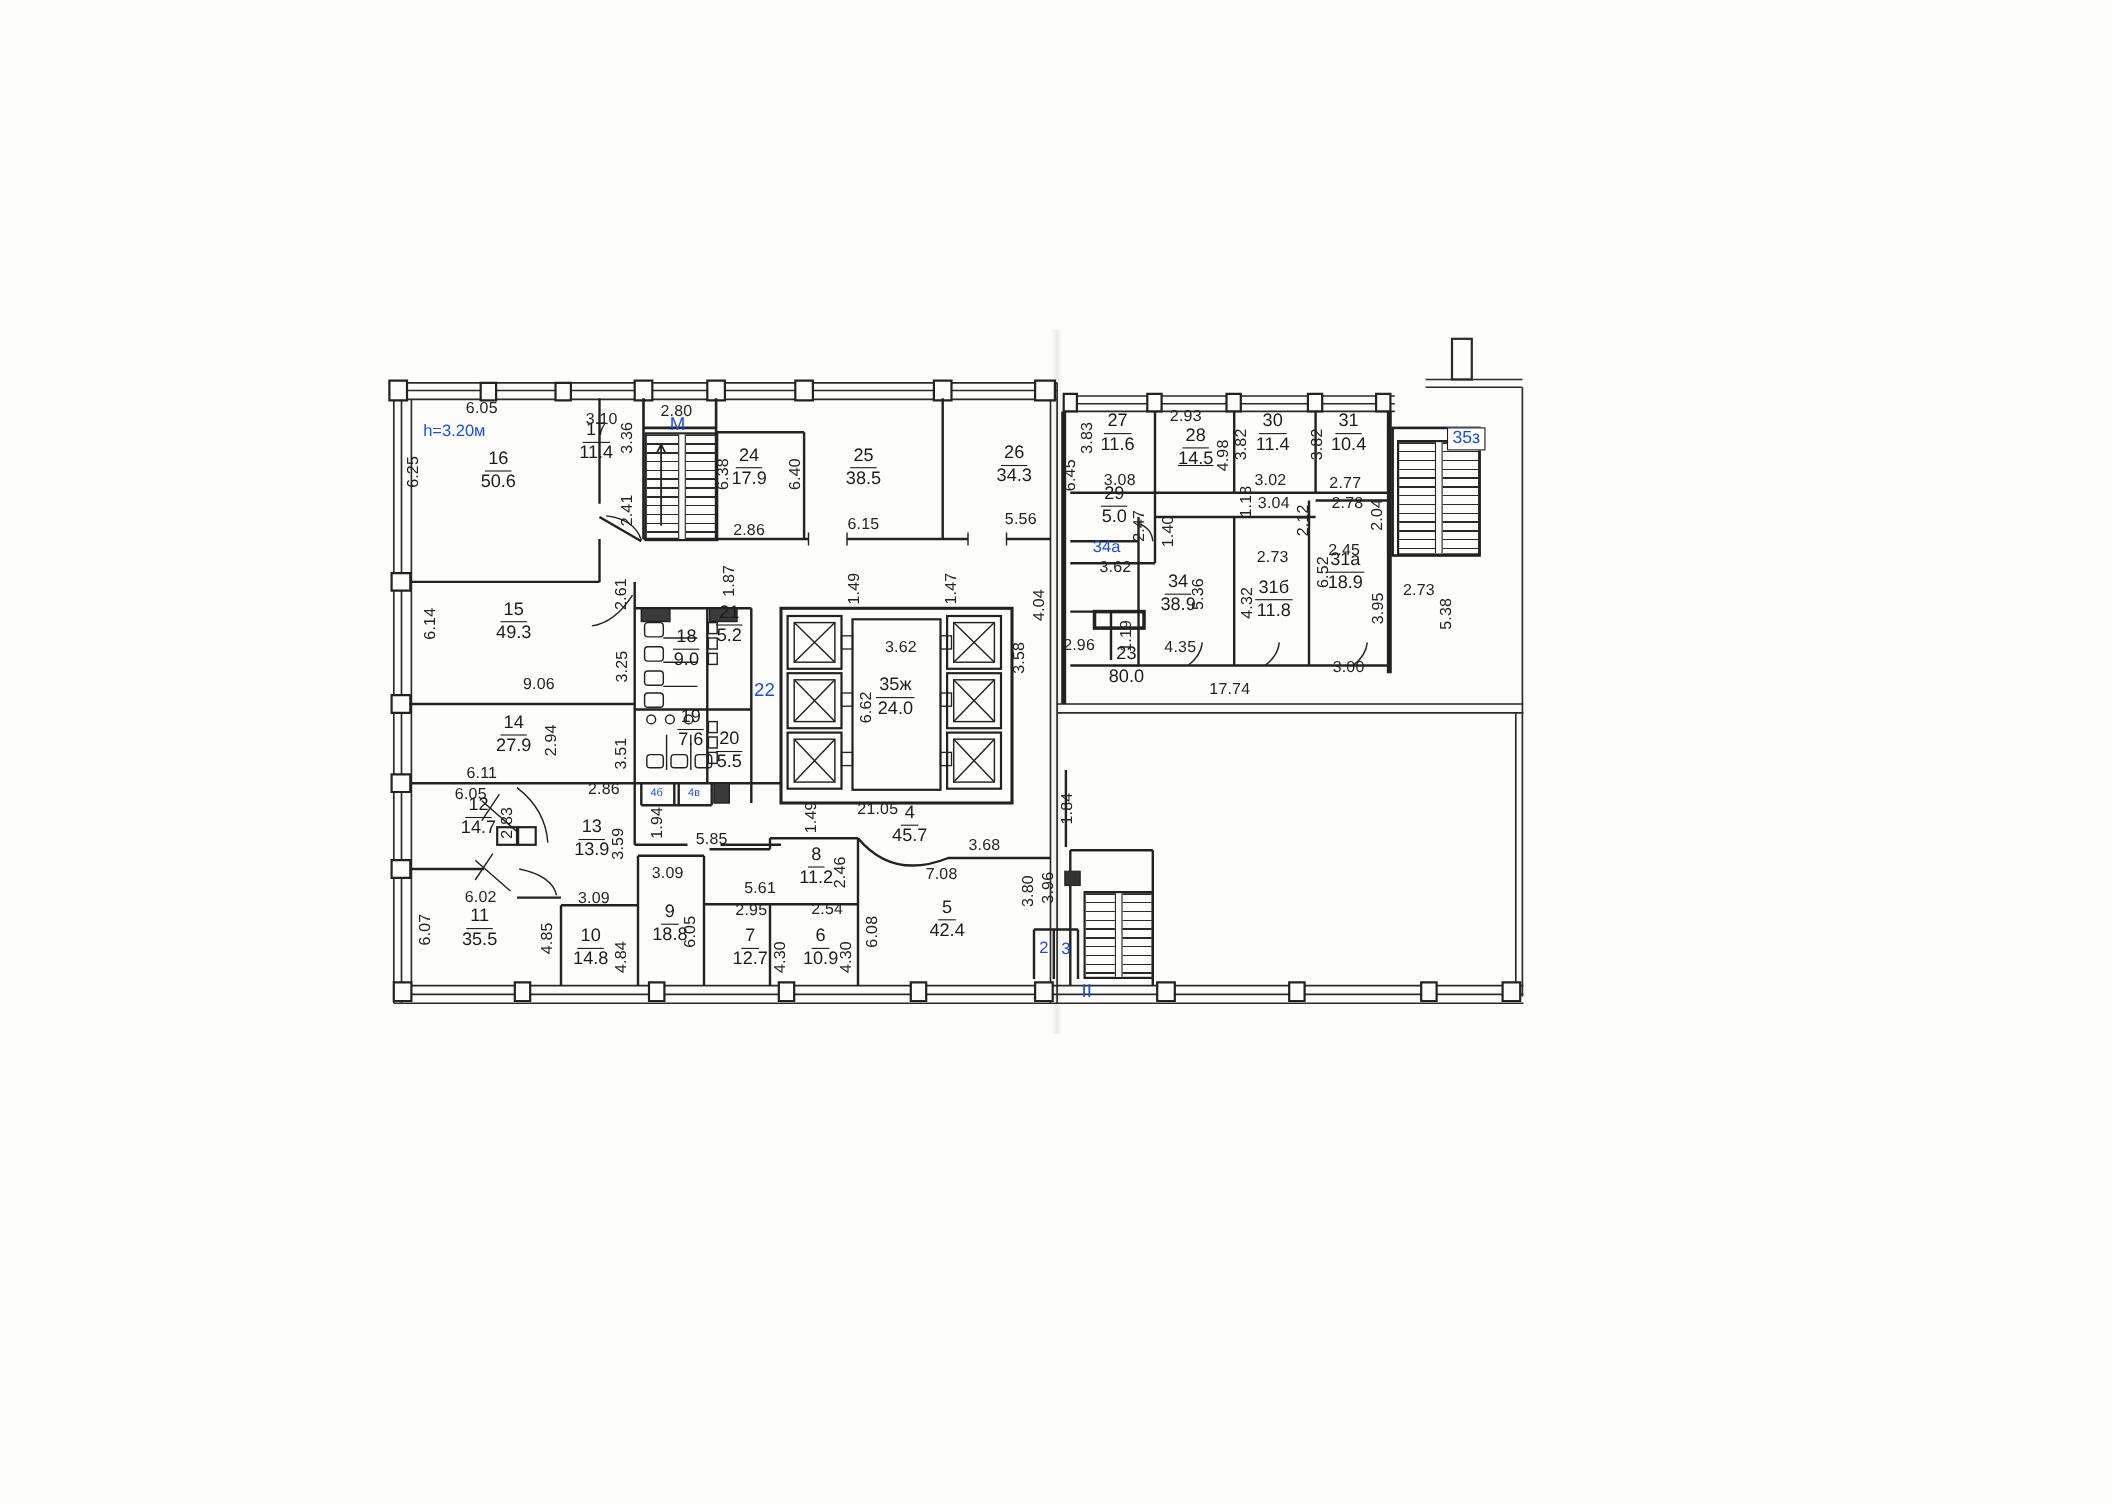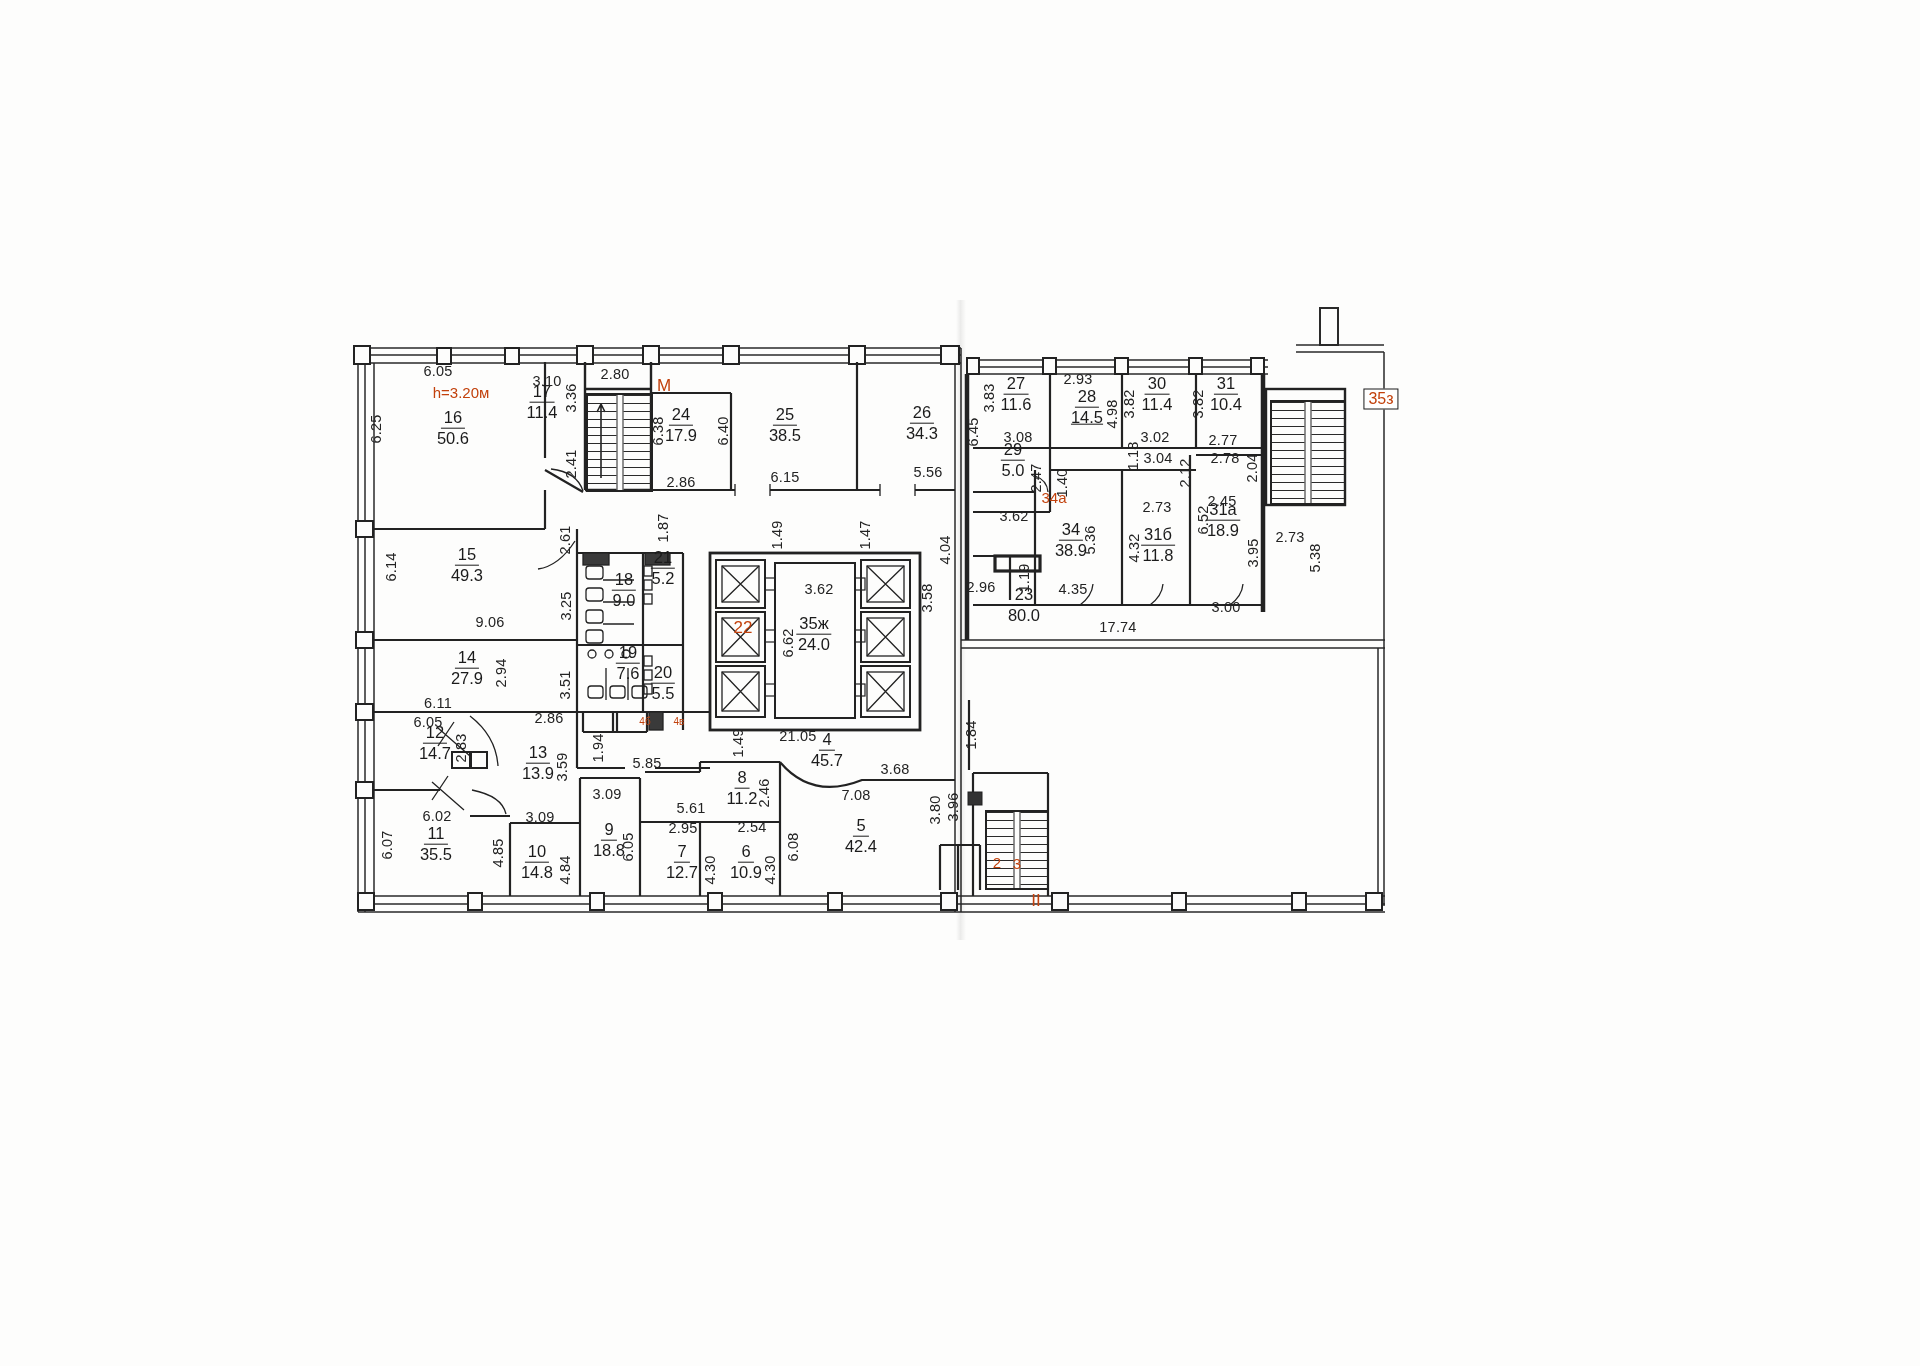--- a/index.html
+++ b/index.html
@@ -7,21 +7,21 @@
           font-family:"Liberation Sans", sans-serif;}
   #plan-svg{position:absolute;left:0;top:0;}
   #labels{position:absolute;left:0;top:0;width:100%;height:100%;}
   .room{position:absolute;transform:translate(-50%,-50%);text-align:center;color:#1b1b1b;
         font-size:16.5px;line-height:1.08;white-space:nowrap;}
   .room .num{display:inline-block;border-bottom:1.8px solid #1b1b1b;padding:0 3px 1px;}
   .room .area{display:block;padding-top:1px;}
   .dim{position:absolute;transform:translate(-50%,-50%);font-size:14.5px;color:#232323;
        white-space:nowrap;letter-spacing:.2px;}
   .dim.v{transform:translate(-50%,-50%) rotate(-90deg);}
-  .ann{position:absolute;transform:translate(-50%,-50%);color:#c2410c;font-size:15px;white-space:nowrap;margin-left:48px;}
+  .ann{position:absolute;transform:translate(-50%,-50%);color:#1d4ed8;font-size:15px;white-space:nowrap;}
   .ann.big{font-size:17px;}
   .ann.boxed{border:1.8px solid #1b1b1b;background:#fff;padding:0 4px 1px;font-size:16px;}
   .ann.tiny{font-size:10px;}
   
   .stair{position:absolute;border:2.2px solid #222;
          background:repeating-linear-gradient(180deg,#2a2a2a 0 1.3px,transparent 1.3px 8px);}
   .stair .divider{position:absolute;top:0;bottom:0;left:50%;width:5px;transform:translateX(-50%);
          background:#fdfdfc;border-left:1.4px solid #222;border-right:1.4px solid #222;}
   
   #fold{position:absolute;left:956px;top:300px;width:10px;height:640px;

